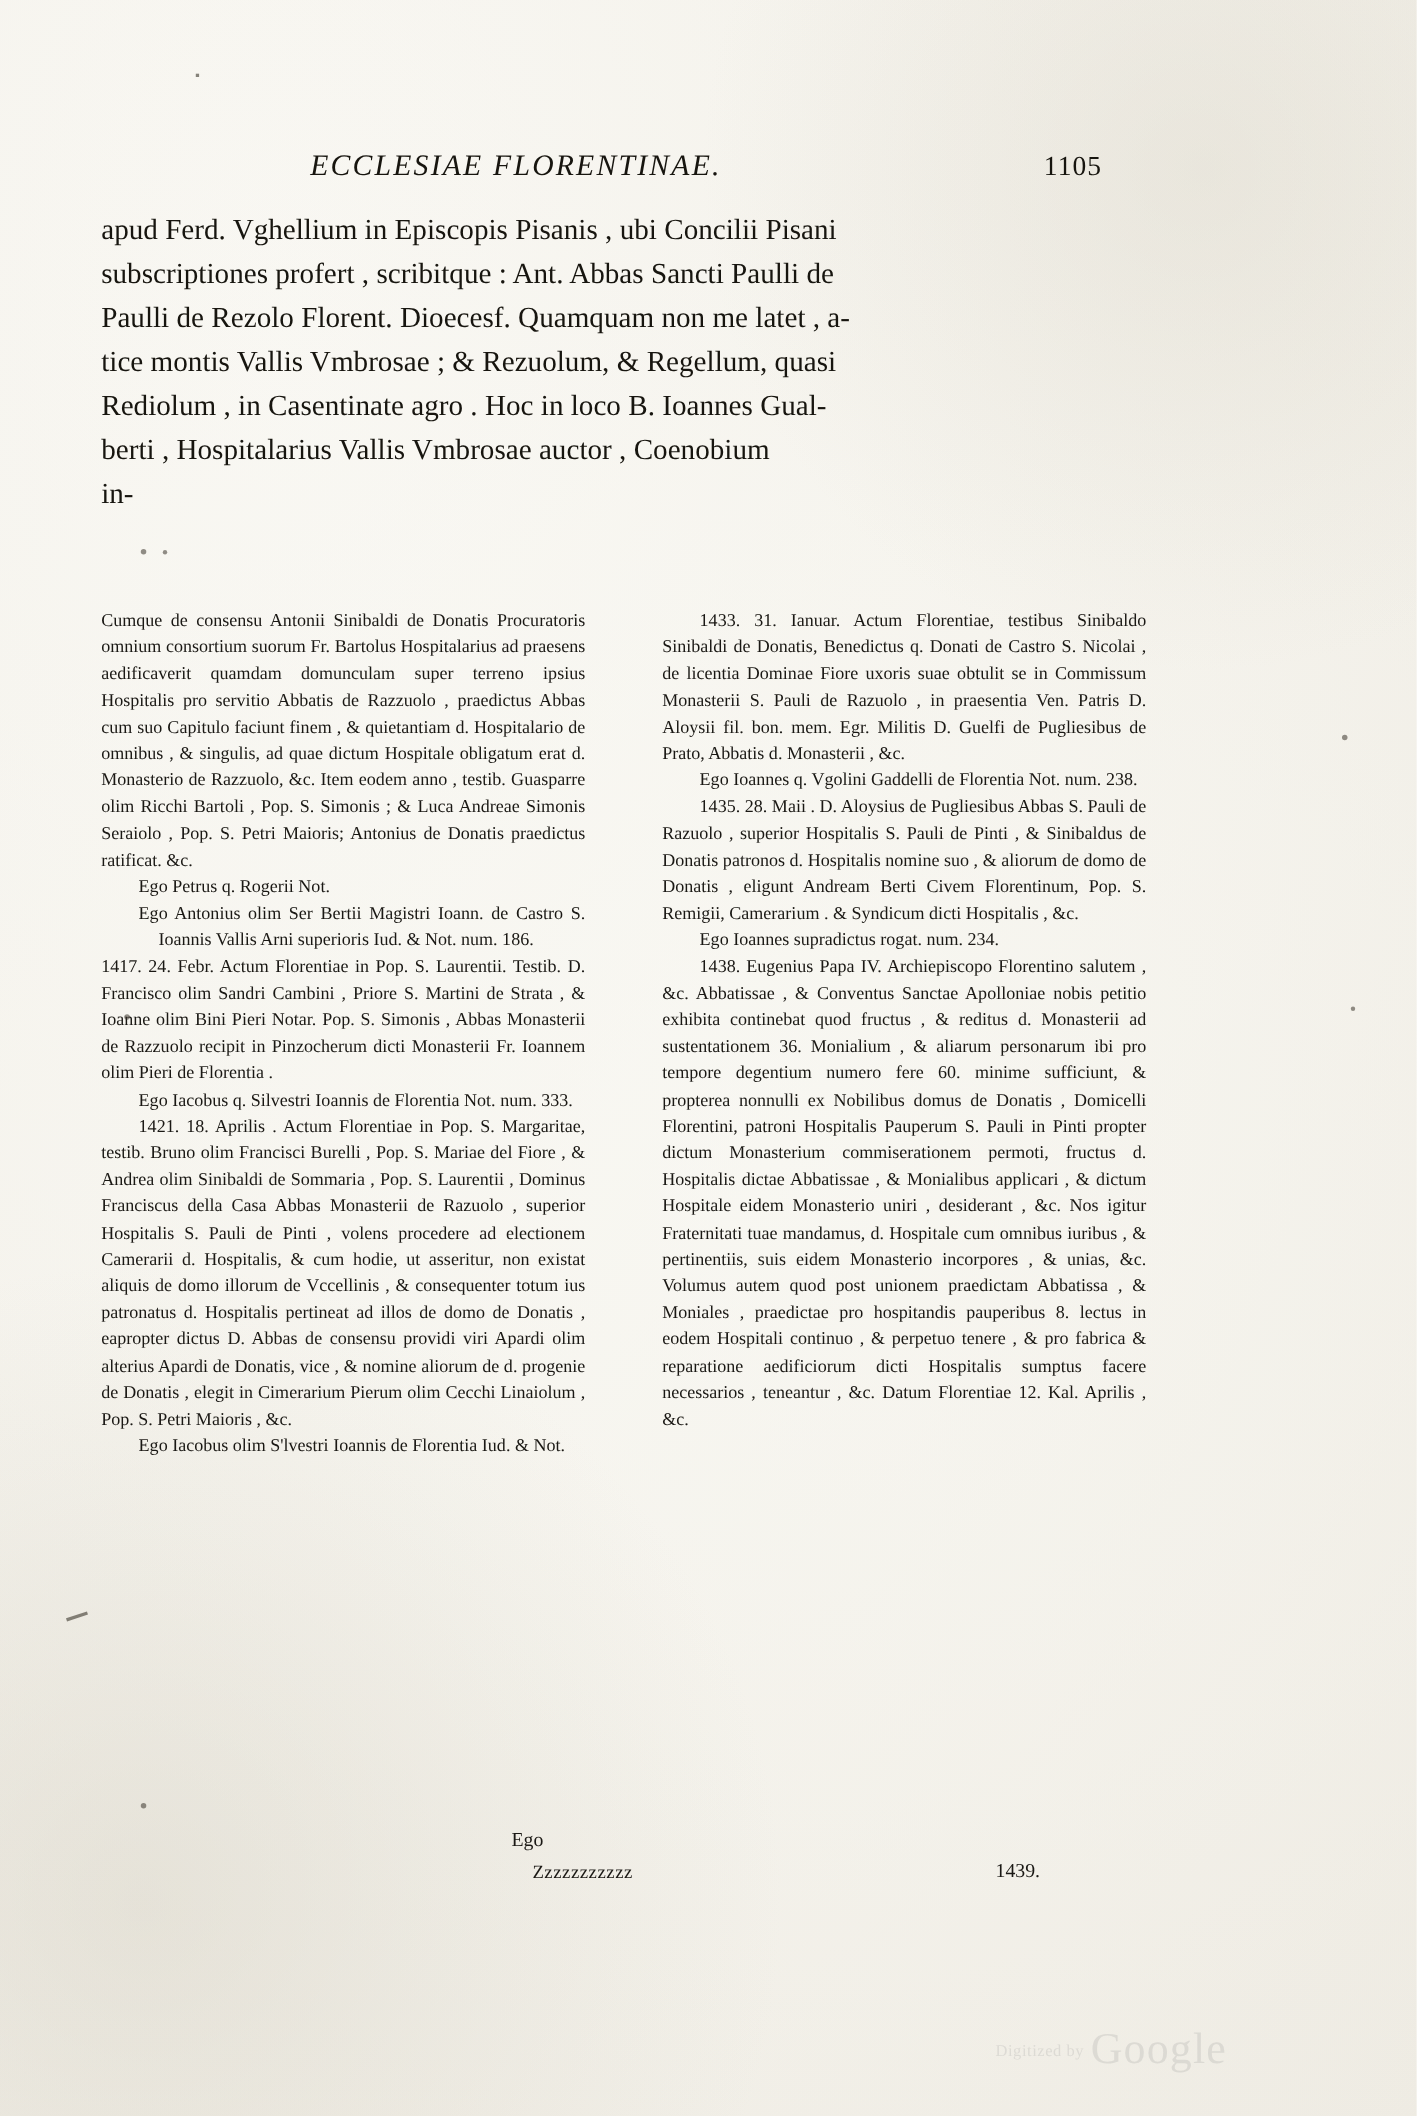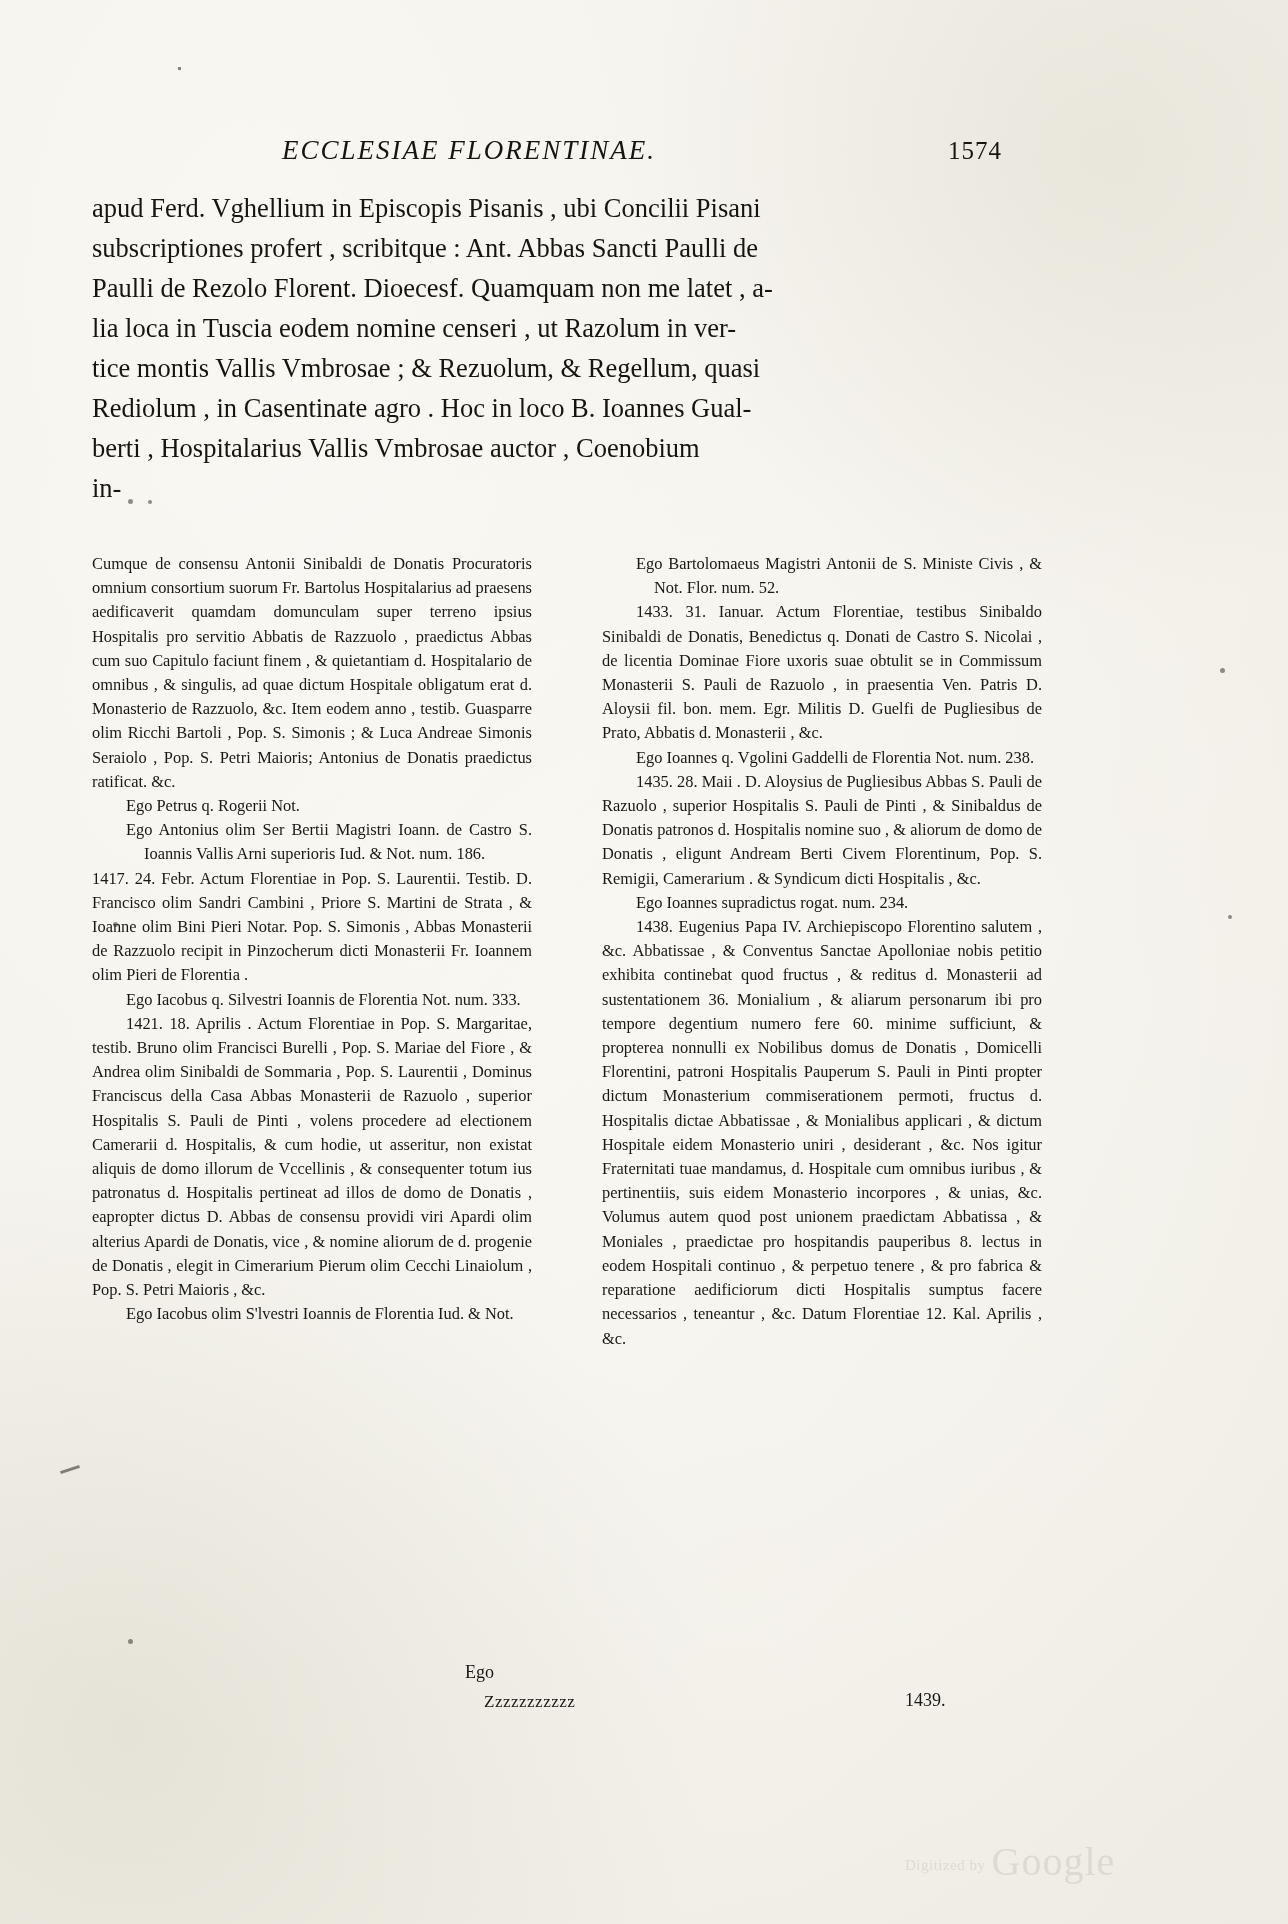--- a/index.html
+++ b/index.html
@@ -164,48 +164,46 @@
 </head>
 <body>
 
 <div class="page">
   <div class="paper-noise"></div>
 
   <div class="content">
 
     <div class="runhead">
       <span class="title">ECCLESIAE FLORENTINAE.</span>
-      <span class="pageno">1574</span>
+      <span class="pageno">1105</span>
     </div>
 
     <div class="lead">
       <span class="ln">apud Ferd. Vghellium in Episcopis Pisanis , ubi Concilii Pisani</span>
       <span class="ln">subscriptiones profert , scribitque : Ant. Abbas Sancti Paulli de</span>
       <span class="ln">Paulli de Rezolo Florent. Dioecesf. Quamquam non me latet , a-</span>
-      <span class="ln">lia loca in Tuscia eodem nomine censeri , ut Razolum in ver-</span>
       <span class="ln">tice montis Vallis Vmbrosae ; &amp; Rezuolum, &amp; Regellum, quasi</span>
       <span class="ln">Rediolum , in Casentinate agro . Hoc in loco B. Ioannes Gual-</span>
       <span class="ln">berti , Hospitalarius Vallis Vmbrosae auctor , Coenobium</span>
       <span class="indent-r">in-</span>
     </div>
 
     <div class="cols">
 
       <div class="col col-left">
         <p>Cumque de consensu Antonii Sinibaldi de Donatis Procuratoris omnium consortium suorum Fr. Bartolus Hospitalarius ad praesens aedificaverit quamdam domunculam super terreno ipsius Hospitalis pro servitio Abbatis de Razzuolo , praedictus Abbas cum suo Capitulo faciunt finem , &amp; quietantiam d. Hospitalario de omnibus , &amp; singulis, ad quae dictum Hospitale obligatum erat d. Monasterio de Razzuolo, &amp;c. Item eodem anno , testib. Guasparre olim Ricchi Bartoli , Pop. S. Simonis ; &amp; Luca Andreae Simonis Seraiolo , Pop. S. Petri Maioris; Antonius de Donatis praedictus ratificat. &amp;c.</p>
         <p class="indent">Ego Petrus q. Rogerii Not.</p>
         <p class="hang2">Ego Antonius olim Ser Bertii Magistri Ioann. de Castro S. Ioannis Vallis Arni superioris Iud. &amp; Not. num. 186.</p>
         <p>1417. 24. Febr. Actum Florentiae in Pop. S. Laurentii. Testib. D. Francisco olim Sandri Cambini , Priore S. Martini de Strata , &amp; Ioanne olim Bini Pieri Notar. Pop. S. Simonis , Abbas Monasterii de Razzuolo recipit in Pinzocherum dicti Monasterii Fr. Ioannem olim Pieri de Florentia .</p>
         <p class="hang2">Ego Iacobus q. Silvestri Ioannis de Florentia Not. num. 333.</p>
         <p class="indent">1421. 18. Aprilis . Actum Florentiae in Pop. S. Margaritae, testib. Bruno olim Francisci Burelli , Pop. S. Mariae del Fiore , &amp; Andrea olim Sinibaldi de Sommaria , Pop. S. Laurentii , Dominus Franciscus della Casa Abbas Monasterii de Razuolo , superior Hospitalis S. Pauli de Pinti , volens procedere ad electionem Camerarii d. Hospitalis, &amp; cum hodie, ut asseritur, non existat aliquis de domo illorum de Vccellinis , &amp; consequenter totum ius patronatus d. Hospitalis pertineat ad illos de domo de Donatis , eapropter dictus D. Abbas de consensu providi viri Apardi olim alterius Apardi de Donatis, vice , &amp; nomine aliorum de d. progenie de Donatis , elegit in Cimerarium Pierum olim Cecchi Linaiolum , Pop. S. Petri Maioris , &amp;c.</p>
         <p class="hang2">Ego Iacobus olim S'lvestri Ioannis de Florentia Iud. &amp; Not.</p>
       </div>
 
       <div class="col col-right">
-        <p class="hang2">Ego Bartolomaeus Magistri Antonii de S. Ministe Civis , &amp; Not. Flor. num. 52.</p>
         <p class="indent">1433. 31. Ianuar. Actum Florentiae, testibus Sinibaldo Sinibaldi de Donatis, Benedictus q. Donati de Castro S. Nicolai , de licentia Dominae Fiore uxoris suae obtulit se in Commissum Monasterii S. Pauli de Razuolo , in praesentia Ven. Patris D. Aloysii fil. bon. mem. Egr. Militis D. Guelfi de Pugliesibus de Prato, Abbatis d. Monasterii , &amp;c.</p>
         <p class="indent">Ego Ioannes q. Vgolini Gaddelli de Florentia Not. num. 238.</p>
         <p class="indent">1435. 28. Maii . D. Aloysius de Pugliesibus Abbas S. Pauli de Razuolo , superior Hospitalis S. Pauli de Pinti , &amp; Sinibaldus de Donatis patronos d. Hospitalis nomine suo , &amp; aliorum de domo de Donatis , eligunt Andream Berti Civem Florentinum, Pop. S. Remigii, Camerarium . &amp; Syndicum dicti Hospitalis , &amp;c.</p>
         <p class="indent">Ego Ioannes supradictus rogat. num. 234.</p>
         <p class="indent">1438. Eugenius Papa IV. Archiepiscopo Florentino salutem , &amp;c. Abbatissae , &amp; Conventus Sanctae Apolloniae nobis petitio exhibita continebat quod fructus , &amp; reditus d. Monasterii ad sustentationem 36. Monialium , &amp; aliarum personarum ibi pro tempore degentium numero fere 60. minime sufficiunt, &amp; propterea nonnulli ex Nobilibus domus de Donatis , Domicelli Florentini, patroni Hospitalis Pauperum S. Pauli in Pinti propter dictum Monasterium commiserationem permoti, fructus d. Hospitalis dictae Abbatissae , &amp; Monialibus applicari , &amp; dictum Hospitale eidem Monasterio uniri , desiderant , &amp;c. Nos igitur Fraternitati tuae mandamus, d. Hospitale cum omnibus iuribus , &amp; pertinentiis, suis eidem Monasterio incorpores , &amp; unias, &amp;c. Volumus autem quod post unionem praedictam Abbatissa , &amp; Moniales , praedictae pro hospitandis pauperibus 8. lectus in eodem Hospitali continuo , &amp; perpetuo tenere , &amp; pro fabrica &amp; reparatione aedificiorum dicti Hospitalis sumptus facere necessarios , teneantur , &amp;c. Datum Florentiae 12. Kal. Aprilis , &amp;c.</p>
       </div>
     </div>
 
     <div class="catch-left">Ego</div>
     <div class="sig">Zzzzzzzzzzz</div>

